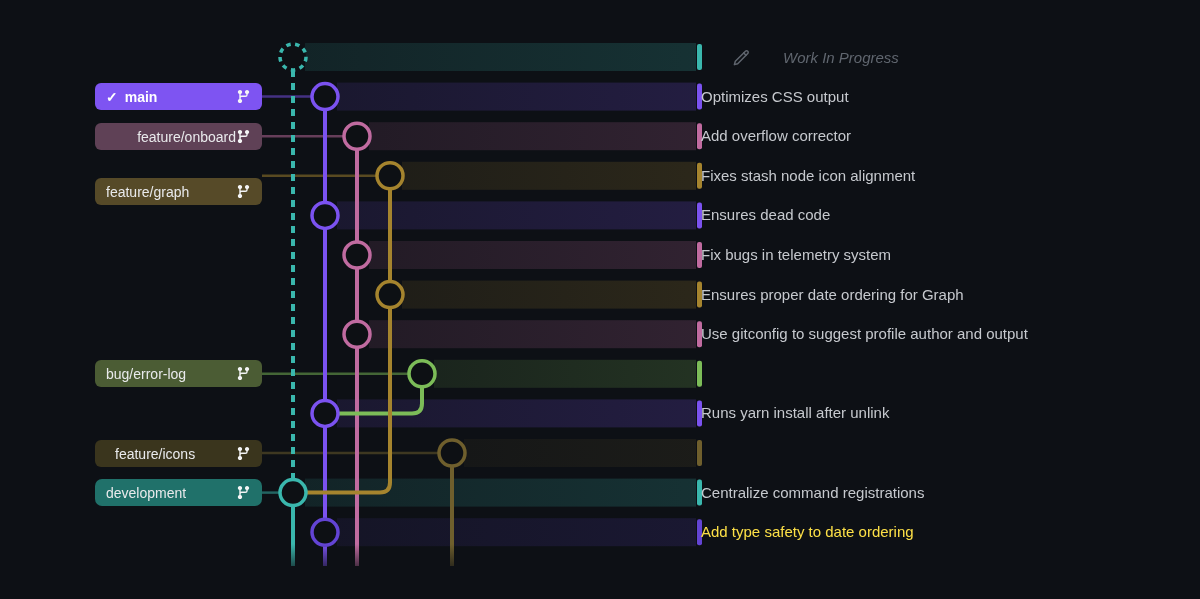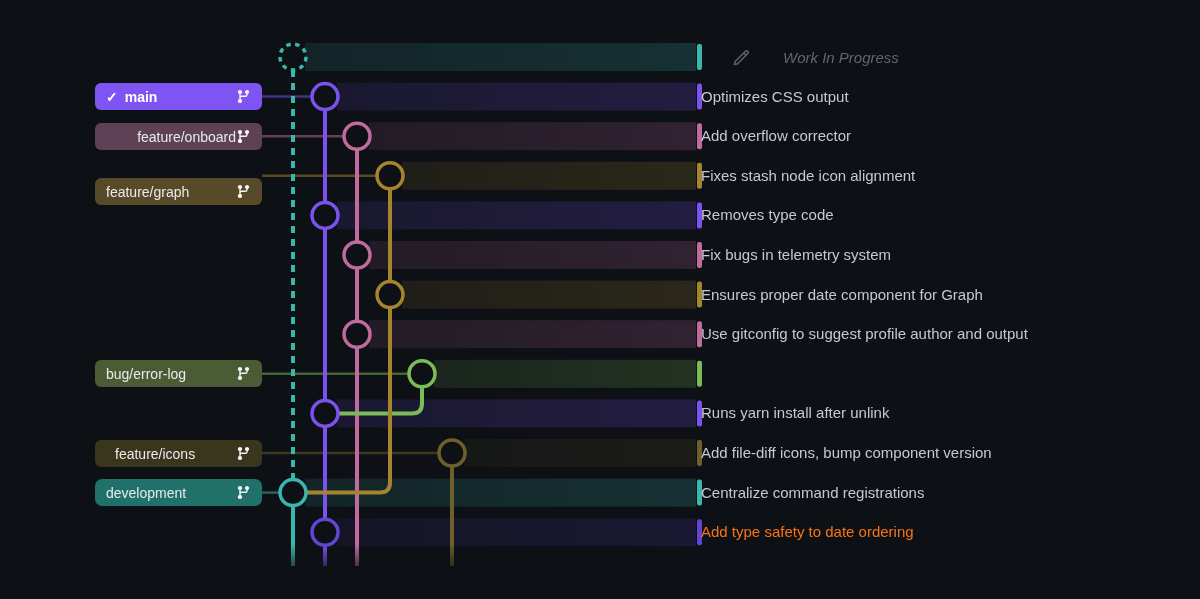--- a/index.html
+++ b/index.html
@@ -20,21 +20,21 @@
     white-space:nowrap;
   }
   .branch-label .name{display:flex;align-items:center;gap:7px;overflow:hidden}
   .branch-label.active{color:#ffffff;font-weight:bold}
   .branch-label svg.bicon{width:15px;height:15px;flex:none}
 
   .msg{
     position:absolute;left:701px;height:22px;line-height:22px;
     font-size:15px;color:#c6c9ce;white-space:nowrap;cursor:default;
   }
-  .msg.dim{color:#f97316}
+  .msg.dim{color:#fde047}
 
   .wip-row{
     position:absolute;left:732px;top:46px;height:22px;
     display:flex;align-items:center;gap:32px;
     color:#60666f;font-size:15px;font-style:italic;white-space:nowrap;
   }
   .wip-row svg{flex:none}
 </style>
 </head>
 <body style="background: rgb(13, 16, 21);">
@@ -191,22 +191,21 @@
     <svg width="19" height="19" viewBox="0 0 24 24" fill="none" stroke="#5f656e" stroke-width="1.9" stroke-linejoin="round" stroke-linecap="round">
       <path d="M3 21l1.2-4.2L17 4a2.05 2.05 0 0 1 2.9 2.9L7.2 19.8 3 21z"></path>
       <path d="M14.8 6.2l3 3"></path>
     </svg>
     <span>Work In Progress</span>
   </div>
 
   <div class="msg" style="top:86px">Optimizes CSS output</div>
   <div class="msg" style="top:165px">Fixes stash node icon alignment</div>
   <div class="msg" style="top:125px">Add overflow corrector</div>
-  <div class="msg" style="top:204px">Removes type code</div>
+  <div class="msg" style="top:204px">Ensures dead code</div>
   <div class="msg" style="top:244px">Fix bugs in telemetry system</div>
-  <div class="msg" style="top:284px">Ensures proper date component for Graph</div>
+  <div class="msg" style="top:284px">Ensures proper date ordering for Graph</div>
   <div class="msg" style="top:323px">Use gitconfig to suggest profile author and output</div>
   <div class="msg" style="top:402px">Runs yarn install after unlink</div>
-  <div class="msg" style="top:442px">Add file-diff icons, bump component version</div>
   <div class="msg" style="top:482px">Centralize command registrations</div>
   <div class="msg dim" style="top:521px">Add type safety to date ordering</div>
 
 </div>
 
 </body></html>

